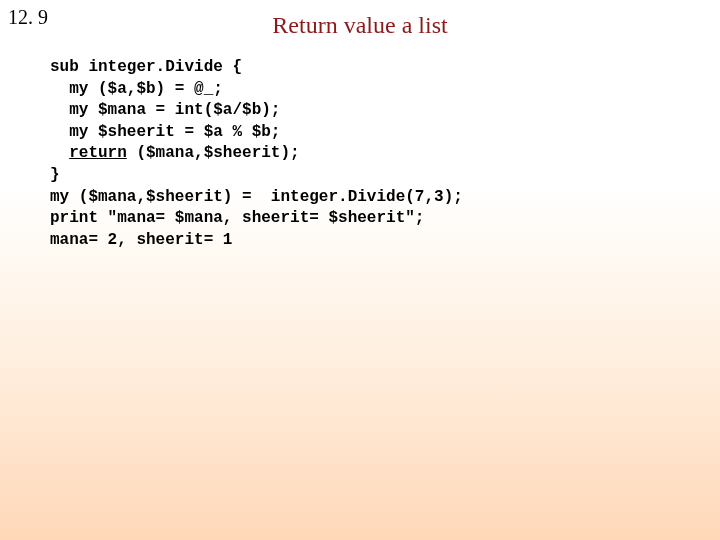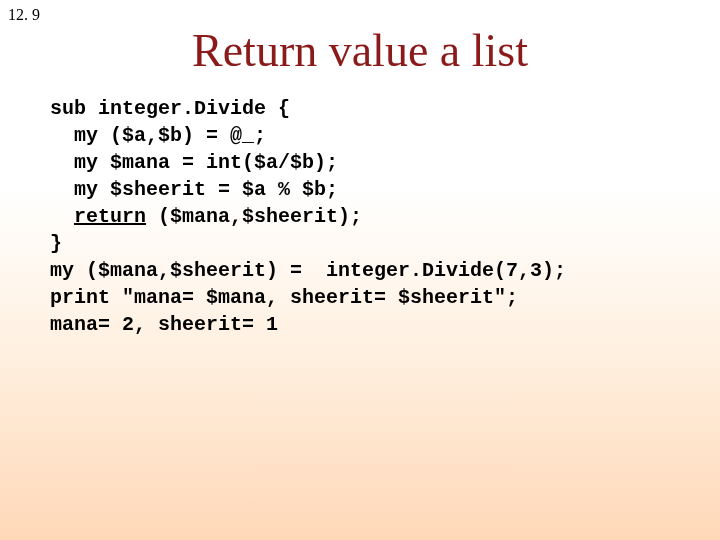--- a/index.html
+++ b/index.html
@@ -12,48 +12,48 @@
   body {
     background: linear-gradient(to bottom, #ffffff 0%, #ffffff 35%, #fff0e0 65%, #ffd8b8 100%);
     font-family: "Times New Roman", Times, serif;
     color: #000;
     position: relative;
   }
   .slide-number {
     position: absolute;
     top: 6px;
     left: 8px;
-    font-size: 16px;
+    font-size: 20px;
     color: #000;
   }
   .title {
     text-align: center;
-    font-size: 46px;
+    font-size: 24px;
     color: #8b1a1a;
-    margin-top: 24px;
+    margin-top: 12px;
     margin-bottom: 18px;
     font-weight: normal;
   }
   .content {
     margin-left: 50px;
     margin-right: 30px;
     font-size: 20px;
     line-height: 1.35;
   }
   .intro {
     font-family: "Times New Roman", Times, serif;
   }
   .intro .ital {
     font-style: italic;
   }
   .code {
     font-family: "Courier New", Courier, monospace;
     font-weight: bold;
     white-space: pre;
-    font-size: 20px;
+    font-size: 16px;
     line-height: 1.35;
   }
   .underline {
     text-decoration: underline;
   }
 </style>
 </head>
 <body>
 
 <div class="slide-number">12. 9</div>

